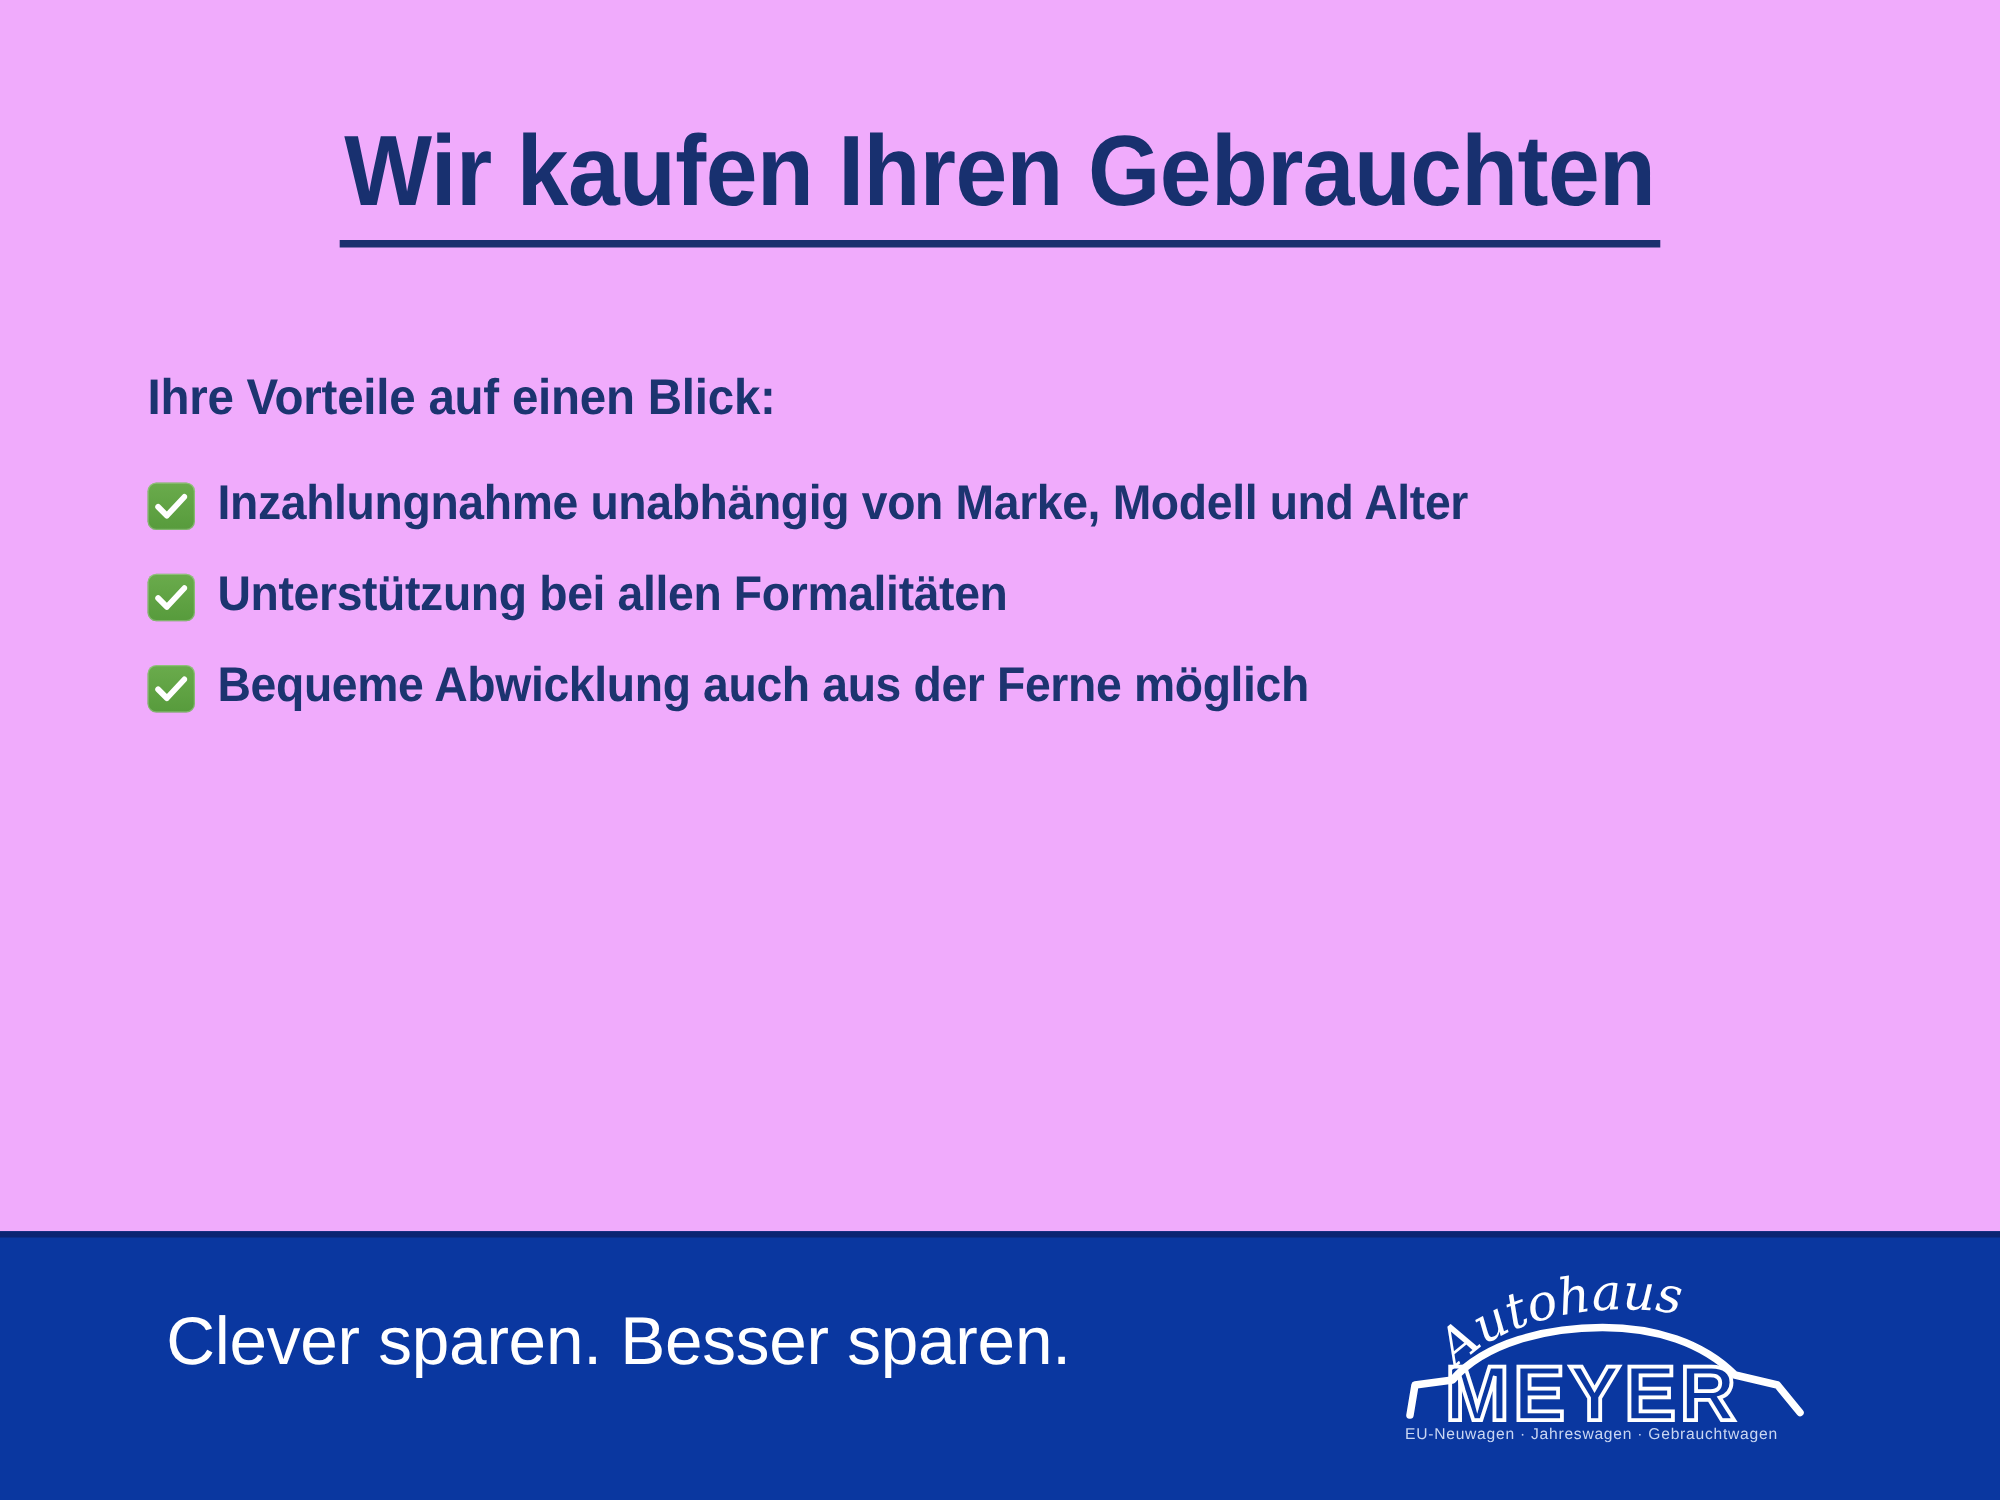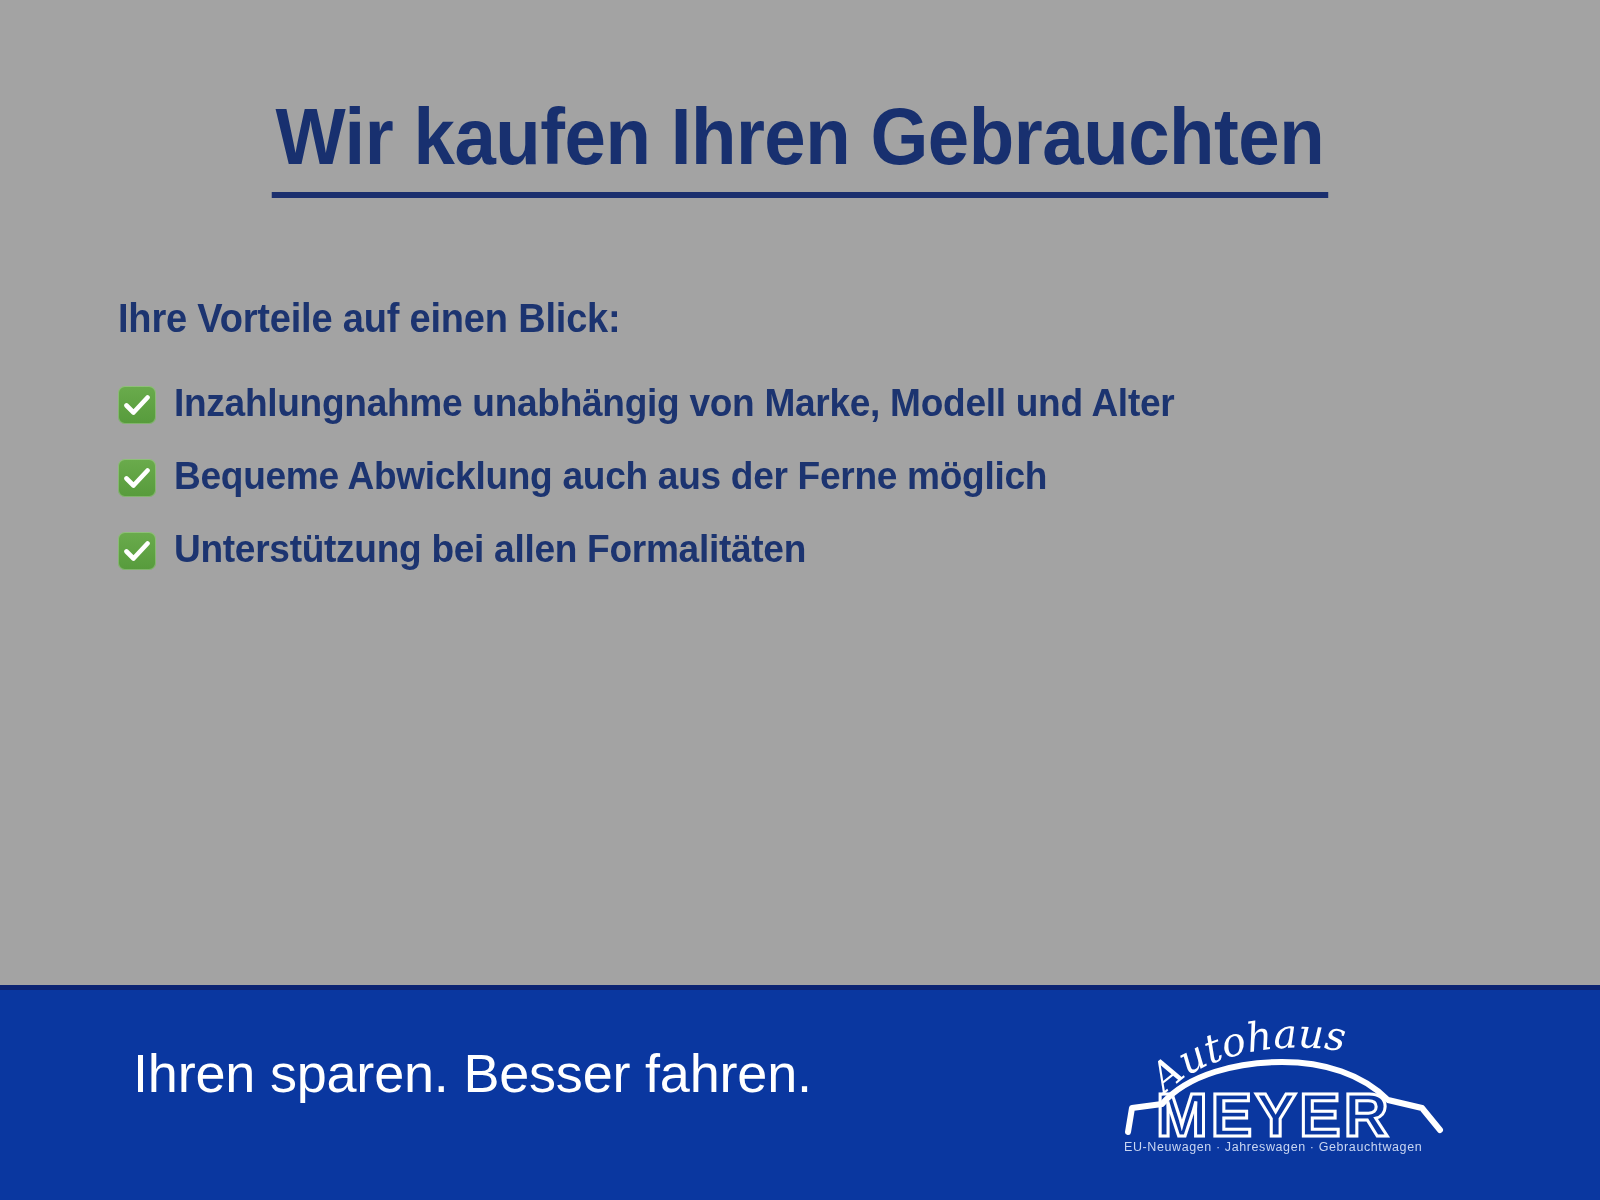--- a/index.html
+++ b/index.html
@@ -9,21 +9,21 @@
     background: #ffffff;
   }
   body {
     font-family: "Liberation Sans", sans-serif;
   }
 
   #page {
     position: relative;
     width: 1600px;
     height: 1200px;
-    background: #a3a3a3;
+    background: #f0abfc;
     overflow: hidden;
   }
 
   
   .headline-wrap {
     position: absolute;
     left: 0;
     top: 96px;
     width: 1600px;
     text-align: center;
@@ -178,36 +178,36 @@
     </div>
 
 
 
     <div class="benefit-row">
       <span class="check-box">
         <svg width="26" height="22" viewBox="0 0 26 22" aria-hidden="true">
           <path d="M2.5 11.5 L9.5 18.5 L23.5 3.5" fill="none" stroke="#ffffff" stroke-width="4.6" stroke-linecap="round" stroke-linejoin="round"></path>
         </svg>
       </span>
-      <span class="benefit-text">Bequeme Abwicklung auch aus der Ferne möglich</span>
+      <span class="benefit-text">Unterstützung bei allen Formalitäten</span>
     </div>
 
     <div class="benefit-row">
       <span class="check-box">
         <svg width="26" height="22" viewBox="0 0 26 22" aria-hidden="true">
           <path d="M2.5 11.5 L9.5 18.5 L23.5 3.5" fill="none" stroke="#ffffff" stroke-width="4.6" stroke-linecap="round" stroke-linejoin="round"></path>
         </svg>
       </span>
-      <span class="benefit-text">Unterstützung bei allen Formalitäten</span>
+      <span class="benefit-text">Bequeme Abwicklung auch aus der Ferne möglich</span>
     </div>
 
   </div>
 
   <div class="footer-band">
-    <div class="footer-slogan">Ihren sparen. Besser fahren.</div>
+    <div class="footer-slogan">Clever sparen. Besser sparen.</div>
   </div>
 
   <div class="logo">
     <svg width="360" height="150" viewBox="0 0 360 150" aria-hidden="true">
       <defs>
         <path id="arcPath" d="M40 112 C 80 28, 270 18, 330 100" fill="none"></path>
       </defs>
 
       <text class="logo-script">
         <textPath href="#arcPath" startOffset="8%">

